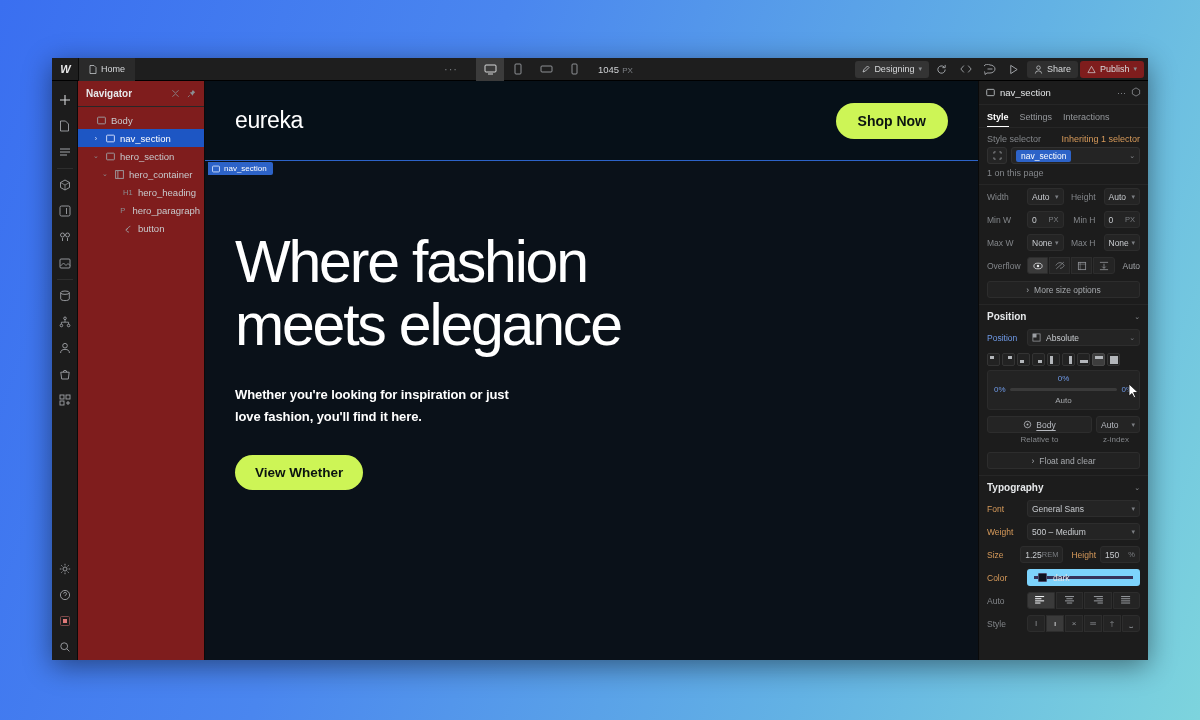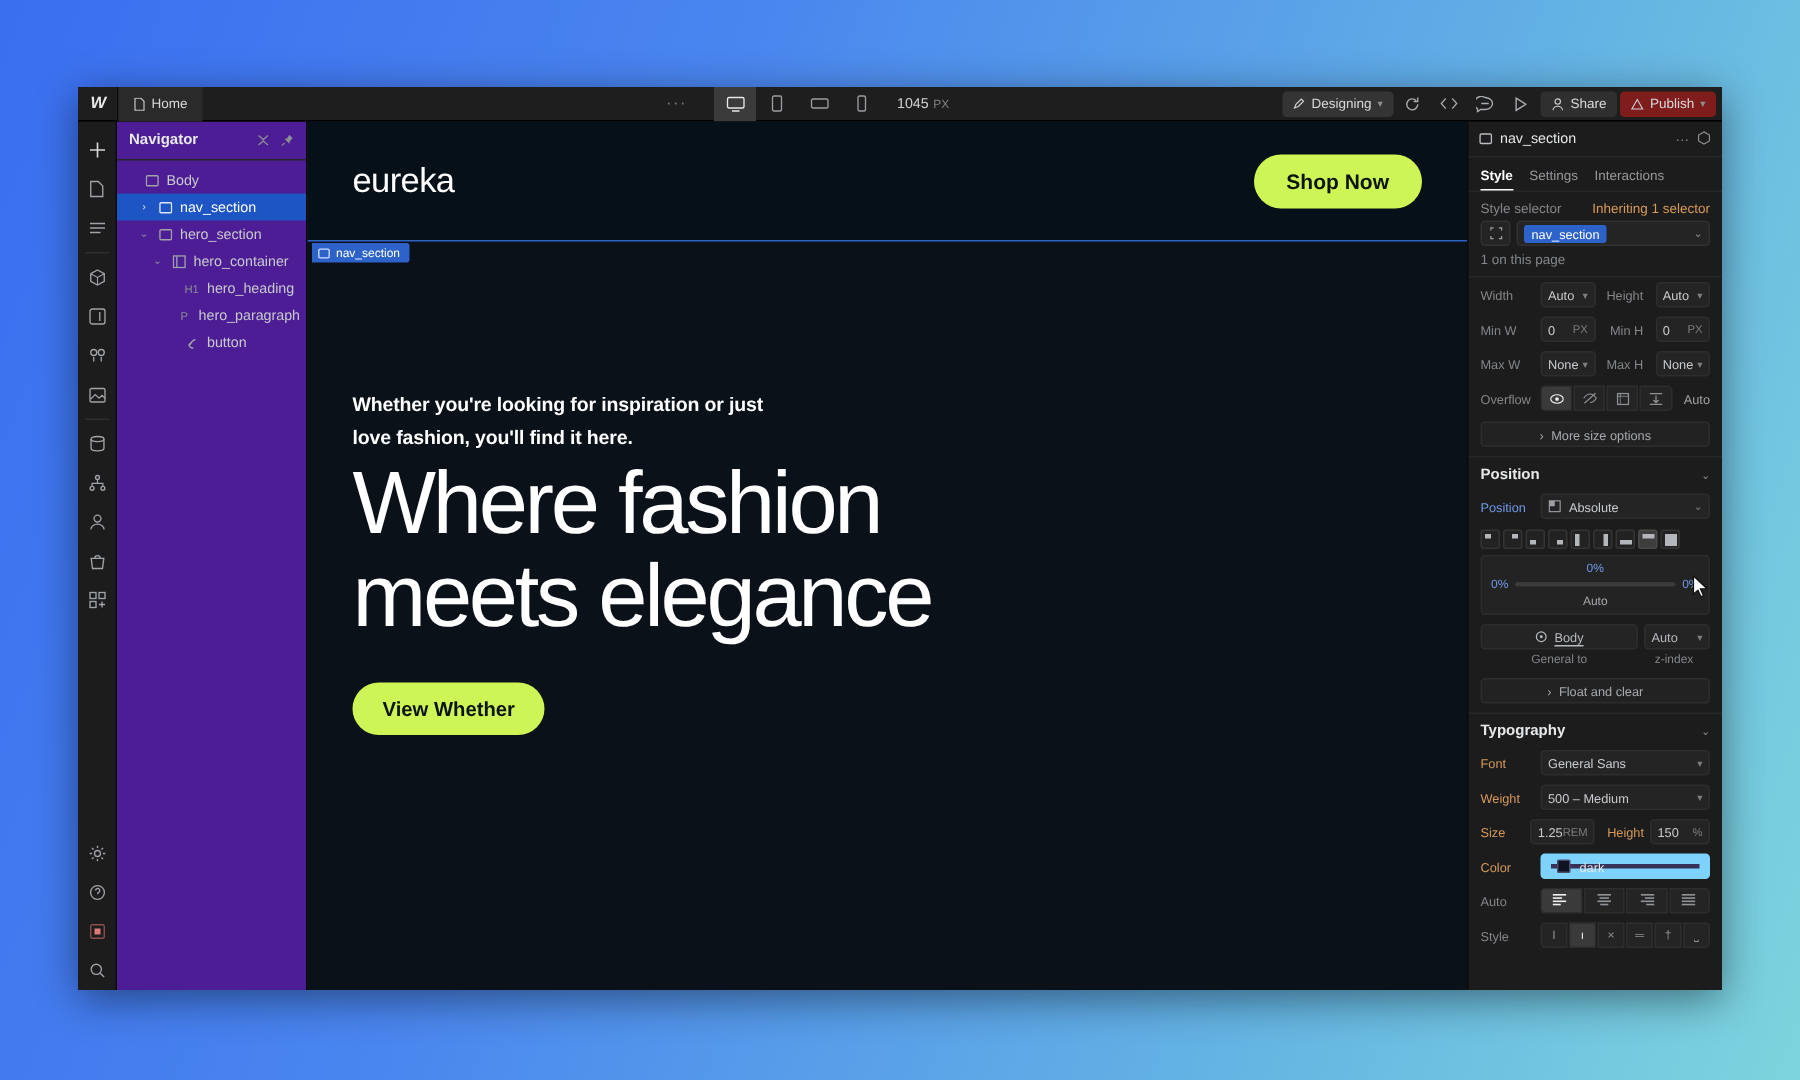--- a/index.html
+++ b/index.html
@@ -63,21 +63,21 @@
     padding-top:6px;
   }
   .rail-i { width:22px; height:26px; display:flex; align-items:center; justify-content:center; color:#a0a3a7; }
   .rail-i.accent { color:#d4d6d8; }
   .rail-sep { width:16px; height:1px; background:#2e2e2e; margin:3px 0; }
   .rail-spacer { flex:1; }
   .rail-i.redbox { color:#f0f0f0; }
 
   
   #navigator {
-    width:127px; min-width:127px; background:#4c1d95;
+    width:127px; min-width:127px; background:#7f1d1d;
     border-right:1px solid #0a0a0a;
     display:flex; flex-direction:column;
   }
   .nav-head {
     height:26px; display:flex; align-items:center; padding:0 8px;
     color:#e7e8ea; font-size:10px; font-weight:700;
     border-bottom:1px solid #272727;
   }
   .nav-head .spacer { flex:1; }
   .nav-head .hi { color:#8b8e92; margin-left:7px; display:flex; align-items:center;}
@@ -483,24 +483,24 @@
         <div id="brand">eureka</div>
         <button id="shop-now">Shop Now</button>
       </div>
       <div id="sel-badge">
         <svg width="8" height="8" viewBox="0 0 9 9">
             <rect x=".6" y="1.2" width="7.8" height="6.6" rx="1" fill="none" stroke="#cfe0ff" stroke-width="1"></rect>
           </svg>
         <span>nav_section</span>
       </div>
       <div id="hero">
+        <div id="hero-heading">Where fashion
+meets elegance</div>
         <div id="hero-paragraph">Whether you're looking for inspiration or just
 love fashion, you'll find it here.</div>
-        <div id="hero-heading">Where fashion
-meets elegance</div>
         <button id="view-products">View Whether</button>
       </div>
     </div>
 
     <div id="inspector">
 
       <div class="insp-head">
         <svg width="9" height="9" viewBox="0 0 10 10">
             <rect x=".8" y="1.5" width="8.4" height="7" rx="1" fill="none" stroke="#b9bcc0" stroke-width="1"></rect>
           </svg>
@@ -668,21 +668,21 @@
               <circle cx="5" cy="5" r="1.1" fill="#b7bac0"></circle>
             </svg>
           <u>Body</u>
         </div>
         <div class="rel-box" style="flex:0 0 44px;justify-content:space-between;padding:0 4px;">
           <span>Auto</span>
           <span style="color:#7b7e82;font-size:7px;">▾</span>
         </div>
       </div>
       <div class="rel-cap">
-        <span class="a">General to</span>
+        <span class="a">Relative to</span>
         <span class="b">z-index</span>
       </div>
       <div class="more-btn">
         <span>›</span>
         <span>Float and clear</span>
       </div>
       <div class="sec-div"></div>
 
       <div class="sec-head">
         <span class="t">Typography</span>

